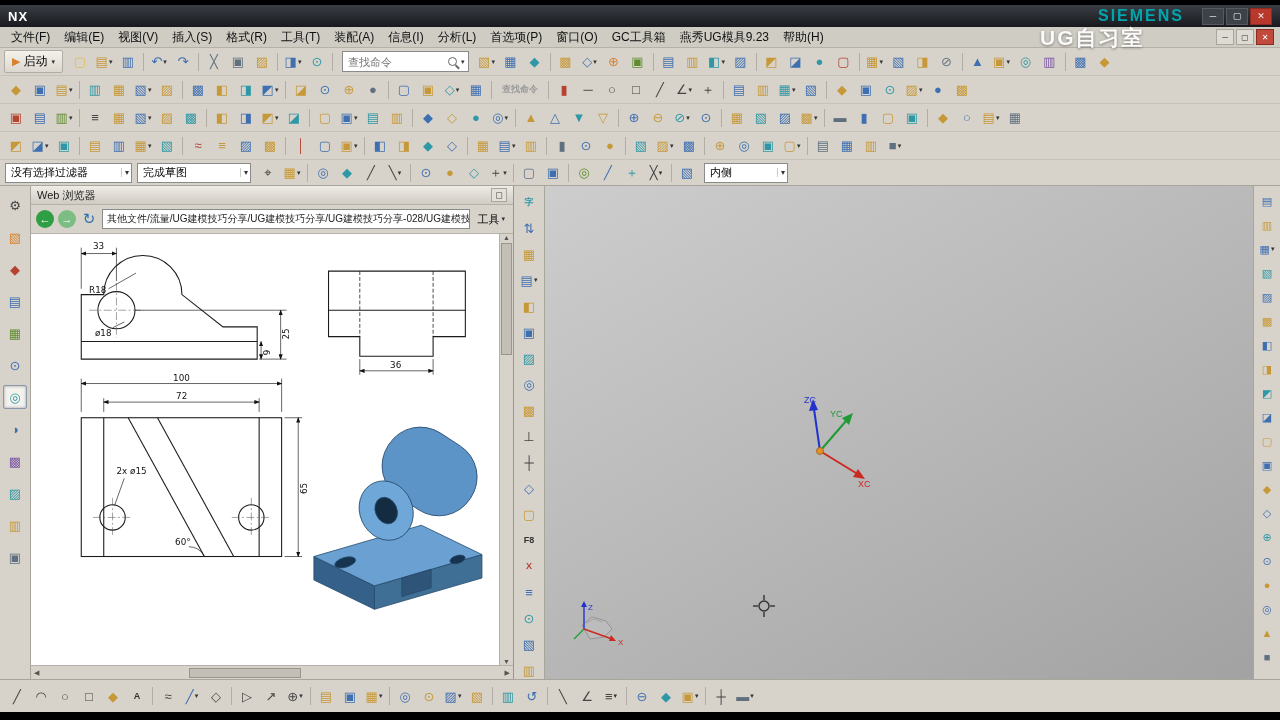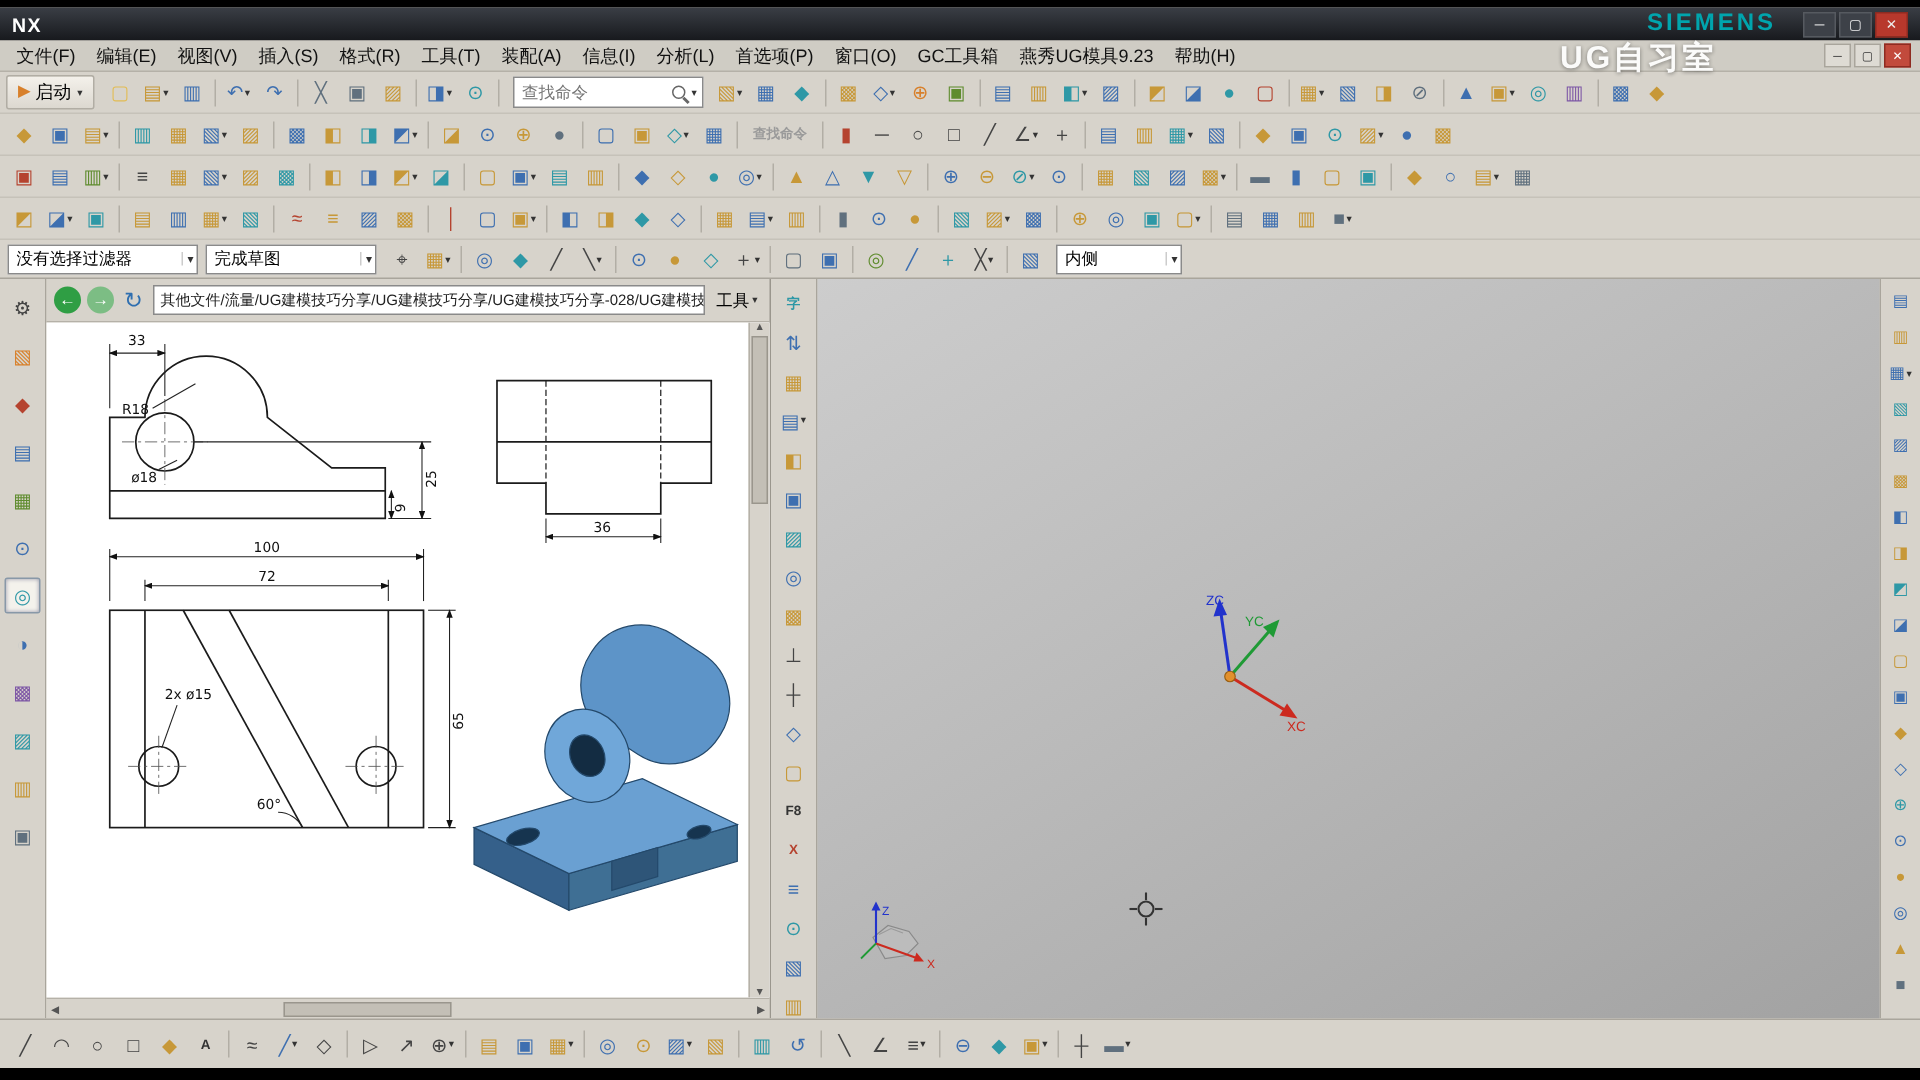--- a/index.html
+++ b/index.html
@@ -788,20 +788,24 @@
           </span>
           <span class="tbtn">
             <span class="glyph" style="color: rgb(199, 152, 56);">▥</span>
           </span>
           <span class="tbtn">
             <span class="glyph" style="color: rgb(96, 112, 126);">▣</span>
           </span>
         </div>
 
       <div class="bpanel">
+        <div class="bp-header">
+          <span>Web 浏览器</span>
+          <span class="bp-float">◻</span>
+        </div>
         <div class="bp-nav">
           <span class="navbtn back">←</span>
           <span class="navbtn fwd">→</span>
           <span class="navbtn refresh">↻</span>
           <div class="addr">
             <span>其他文件/流量/UG建模技巧分享/UG建模技巧分享/UG建模技巧分享-028/UG建模技巧分享-028.png</span>
           </div>
           <span class="toolslbl">
             <span>工具</span>
             <span class="dd">▾</span>

